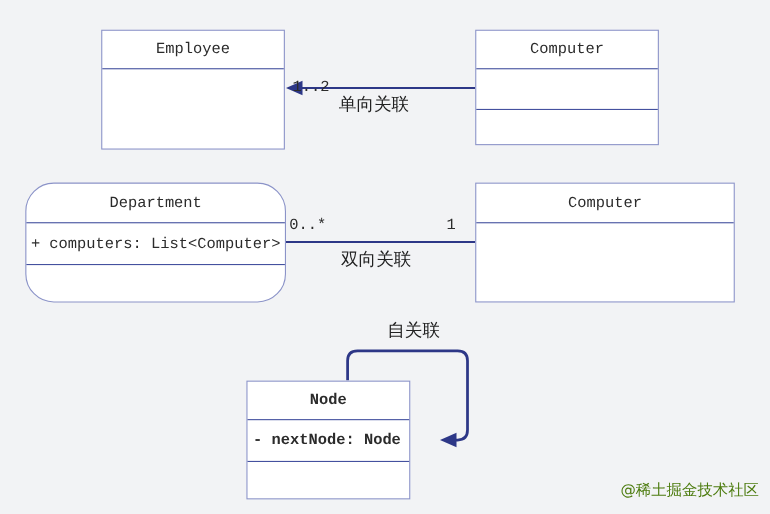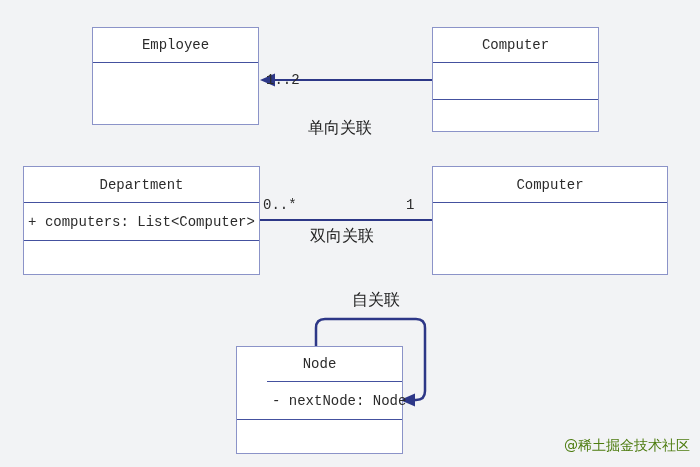--- a/index.html
+++ b/index.html
@@ -49,50 +49,50 @@
 
     <line x1="273" y1="80" x2="432" y2="80" stroke="#2d3787" stroke-width="2"></line>
     <polygon points="260,80 275,73.5 275,86.5" fill="#2d3787"></polygon>
 
     <line x1="260" y1="220" x2="432" y2="220" stroke="#2d3787" stroke-width="2"></line>
 
     <path d="M316,346 L316,328 Q316,319 325,319 L416,319 Q425,319 425,328 L425,391 Q425,400 416,400 L413,400" fill="none" stroke="#2d3787" stroke-width="2.5"></path>
     <polygon points="400,400 415,393.5 415,406.5" fill="#2d3787"></polygon>
   </svg>
 
-  <div class="uml-class" style="left:92px; top:27px; width:167px; height:98px;">
+  <div class="uml-class" style="left:92px; top:27px; width:167px; height:109px;">
     <div class="uml-row uml-title" style="height:34px;">Employee</div>
     <div class="uml-row uml-ops"></div>
   </div>
 
   <div class="uml-class" style="left:432px; top:27px; width:167px; height:105px;">
     <div class="uml-row uml-title" style="height:34px;">Computer</div>
     <div class="uml-row uml-attrs" style="height:37px;"></div>
     <div class="uml-row uml-ops"></div>
   </div>
 
-  <div class="uml-class" style="left:23px; top:166px; width:237px; height:109px;">
+  <div class="uml-class" style="left:23px; top:166px; width:237px; height:109px;border-radius:26px;">
     <div class="uml-row uml-title" style="height:35px;">Department</div>
     <div class="uml-row uml-attrs" style="height:38px;">+ computers: List&lt;Computer&gt;</div>
     <div class="uml-row uml-ops"></div>
   </div>
 
   <div class="uml-class" style="left:432px; top:166px; width:236px; height:109px;">
     <div class="uml-row uml-title" style="height:35px;">Computer</div>
     <div class="uml-row uml-ops"></div>
   </div>
 
-  <div class="uml-class" style="left:236px; top:346px; width:167px; height:108px;">
+  <div class="uml-class" style="left:224px; top:346px; width:149px; height:108px;font-weight:bold;">
     <div class="uml-row uml-title" style="height:34px;">Node</div>
-    <div class="uml-row uml-attrs left" style="height:38px;margin-left:30px;">- nextNode: Node</div>
+    <div class="uml-row uml-attrs left" style="height:38px;">- nextNode: Node</div>
     <div class="uml-row uml-ops"></div>
   </div>
 
   <div class="mult" style="left:266px; top:72px;">1..2</div>
-  <div class="cn-label" style="left:308px; top:85px;margin-top:33px;">单向关联</div>
+  <div class="cn-label" style="left:308px; top:85px;">单向关联</div>
 
   <div class="mult" style="left:263px; top:197px;">0..*</div>
   <div class="mult" style="left:406px; top:197px;">1</div>
   <div class="cn-label" style="left:310px; top:226px;">双向关联</div>
 
   <div class="cn-label" style="left:340px; top:290px;margin-left:12px;">自关联</div>
 
   <div class="watermark">@稀土掘金技术社区</div>
 </div>
 

